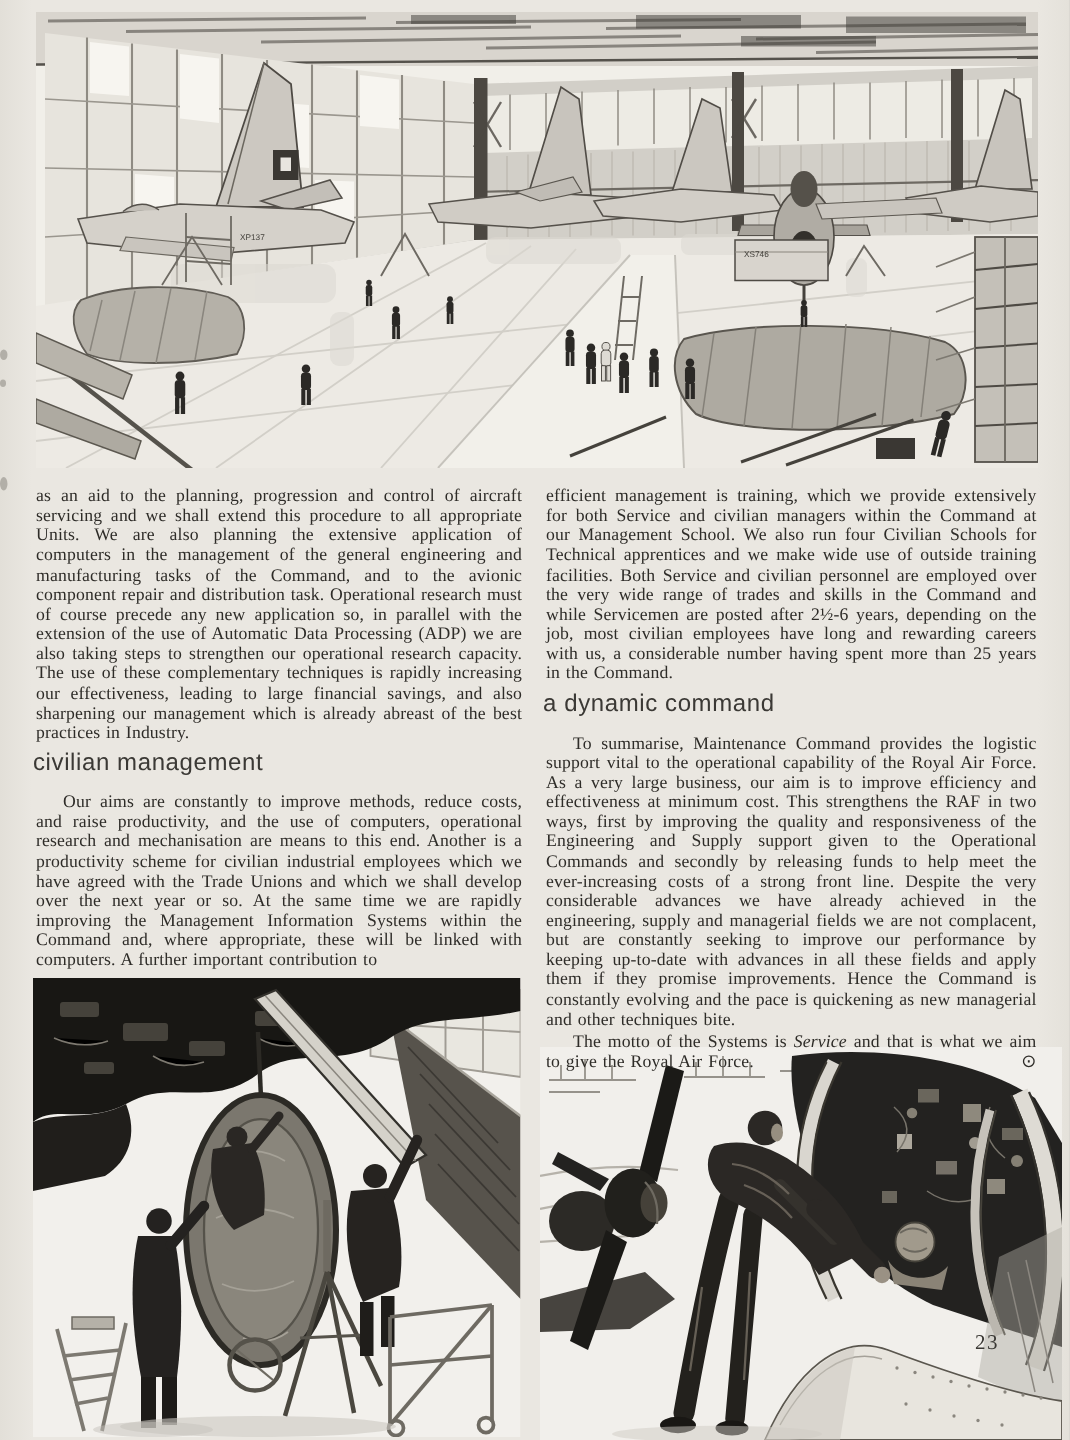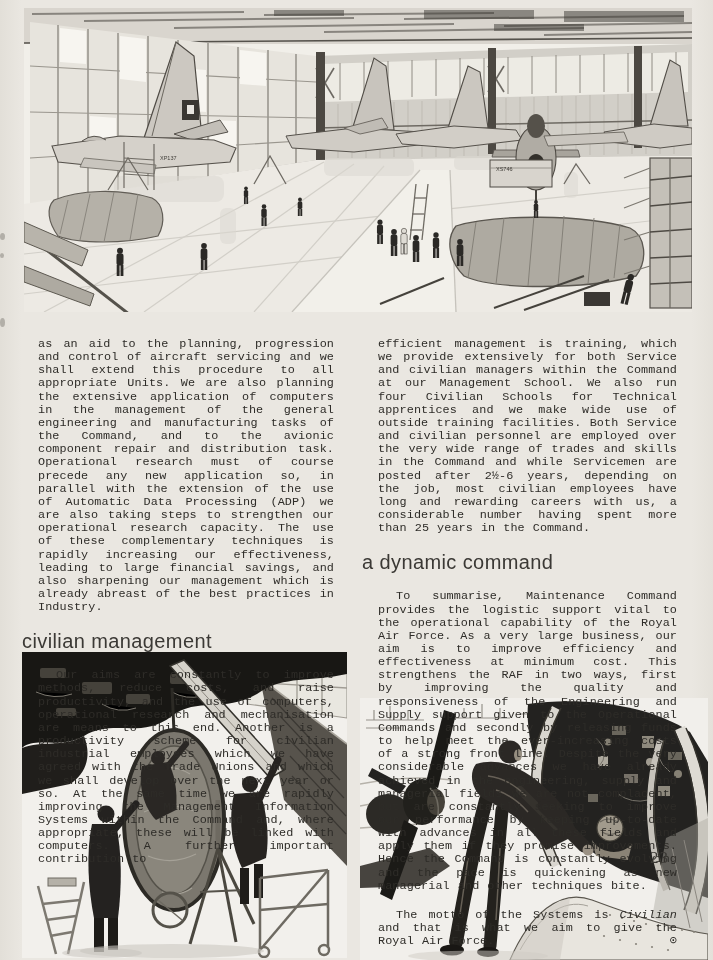--- a/index.html
+++ b/index.html
@@ -11,33 +11,33 @@
   figure{margin:0;}
   .illo{position:absolute;z-index:1;}
   .illo svg{display:block;}
   .illo-top{left:24px;top:8px;}
   .illo-bl{left:22px;top:652px;}
   .illo-br{left:360px;top:698px;}
   .col{position:absolute;z-index:2;top:322px;}
   .col-left{left:22px;width:328px;}
   .col-right{left:362px;width:331px;}
   .para{
-    margin:16px;text-align:justify;
-    font-size:11.8px;line-height:13.15px;letter-spacing:0.1px;word-spacing:0.8px;font-family:Liberation Mono, monospace;
+    margin:2px;text-align:justify;
+    font-size:11.8px;line-height:13.15px;letter-spacing:0.1px;word-spacing:0.8px;
   }
   .para.indent{text-indent:18px;}
   .heading{
     font-family:"Liberation Sans", sans-serif;font-weight:400;
-    font-size:20px;letter-spacing:0.4px;color:#3b3935;
-    margin:16px 0 10px 0;
+    font-size:16px;letter-spacing:0.4px;color:#3b3935;
+    margin:5px 0 10px 0;
   }
   .endmark{float:right;font-size:12px;color:#2e2c28;line-height:13.15px;}
   .page-number{
-    position:absolute;z-index:3;left:650px;top:848px;
-    font-size:17px;color:#3a3834;letter-spacing:1px;
+    position:absolute;z-index:3;left:650px;top:888px;
+    font-size:14px;color:#3a3834;letter-spacing:1px;
   }
   .speck{position:absolute;background:#8a8680;border-radius:50%;opacity:.55;z-index:0;}
   .speck.s1{left:0;top:233px;width:5px;height:7px;}
   .speck.s2{left:0;top:253px;width:4px;height:5px;}
   .speck.s3{left:0;top:318px;width:5px;height:9px;}
 </style>
 </head>
 <body>
 
 <div class="page">
@@ -308,21 +308,21 @@
   <div class="col col-left">
     <p class="para">as an aid to the planning, progression and control of aircraft servicing and we shall extend this procedure to all appropriate Units.  We are also planning the extensive application of computers in the management of the general engineering and manufacturing tasks of the Command, and to the avionic component repair and distribution task.  Operational research must of course precede any new application so, in parallel with the extension of the use of Automatic Data Processing (ADP) we are also taking steps to strengthen our operational research capacity.  The use of these complementary techniques is rapidly increasing our effectiveness, leading to large financial savings, and also sharpening our management which is already abreast of the best practices in Industry.</p>
     <h2 class="heading">civilian management</h2>
     <p class="para indent">Our aims are constantly to improve methods, reduce costs, and raise productivity, and the use of computers, operational research and mechanisation are means to this end.  Another is a productivity scheme for civilian industrial employees which we have agreed with the Trade Unions and which we shall develop over the next year or so.  At the same time we are rapidly improving the Management Information Systems within the Command and, where appropriate, these will be linked with computers.  A further important contribution to</p>
   </div>
 
   <div class="col col-right">
     <p class="para">efficient management is training, which we provide extensively for both Service and civilian managers within the Command at our Management School.  We also run four Civilian Schools for Technical apprentices and we make wide use of outside training facilities.  Both Service and civilian personnel are employed over the very wide range of trades and skills in the Command and while Servicemen are posted after 2½-6 years, depending on the job, most civilian employees have long and rewarding careers with us, a considerable number having spent more than 25 years in the Command.</p>
     <h2 class="heading">a dynamic command</h2>
     <p class="para indent">To summarise, Maintenance Command provides the logistic support vital to the operational capability of the Royal Air Force.  As a very large business, our aim is to improve efficiency and effectiveness at minimum cost.  This strengthens the RAF in two ways, first by improving the quality and responsiveness of the Engineering and Supply support given to the Operational Commands and secondly by releasing funds to help meet the ever-increasing costs of a strong front line.  Despite the very considerable advances we have already achieved in the engineering, supply and managerial fields we are not complacent, but are constantly seeking to improve our performance by keeping up-to-date with advances in all these fields and apply them if they promise improvements.  Hence the Command is constantly evolving and the pace is quickening as new managerial and other techniques bite.</p>
-    <p class="para indent"><span>The motto of the Systems is </span><em>Civilian</em><span> and that is what we aim to give the Royal Air Force.</span><span class="endmark">⊙</span></p>
+    <p class="para indent"><span>The motto of the Systems is </span><em>Service</em><span> and that is what we aim to give the Royal Air Force.</span><span class="endmark">⊙</span></p>
   </div>
 
   <figure class="illo illo-bl">
     <svg width="325" height="306" viewBox="0 0 325 306">
       <rect width="325" height="306" fill="#f2f0ec"></rect>
 
       <polygon points="225,8 325,8 325,66 225,52" fill="#e9e7e0" stroke="#a09c94" stroke-width="1.2"></polygon>
       <g stroke="#a09c94" stroke-width="1.3">
         <line x1="250" y1="8" x2="250" y2="56"></line>
           <line x1="275" y1="8" x2="275" y2="59"></line>

